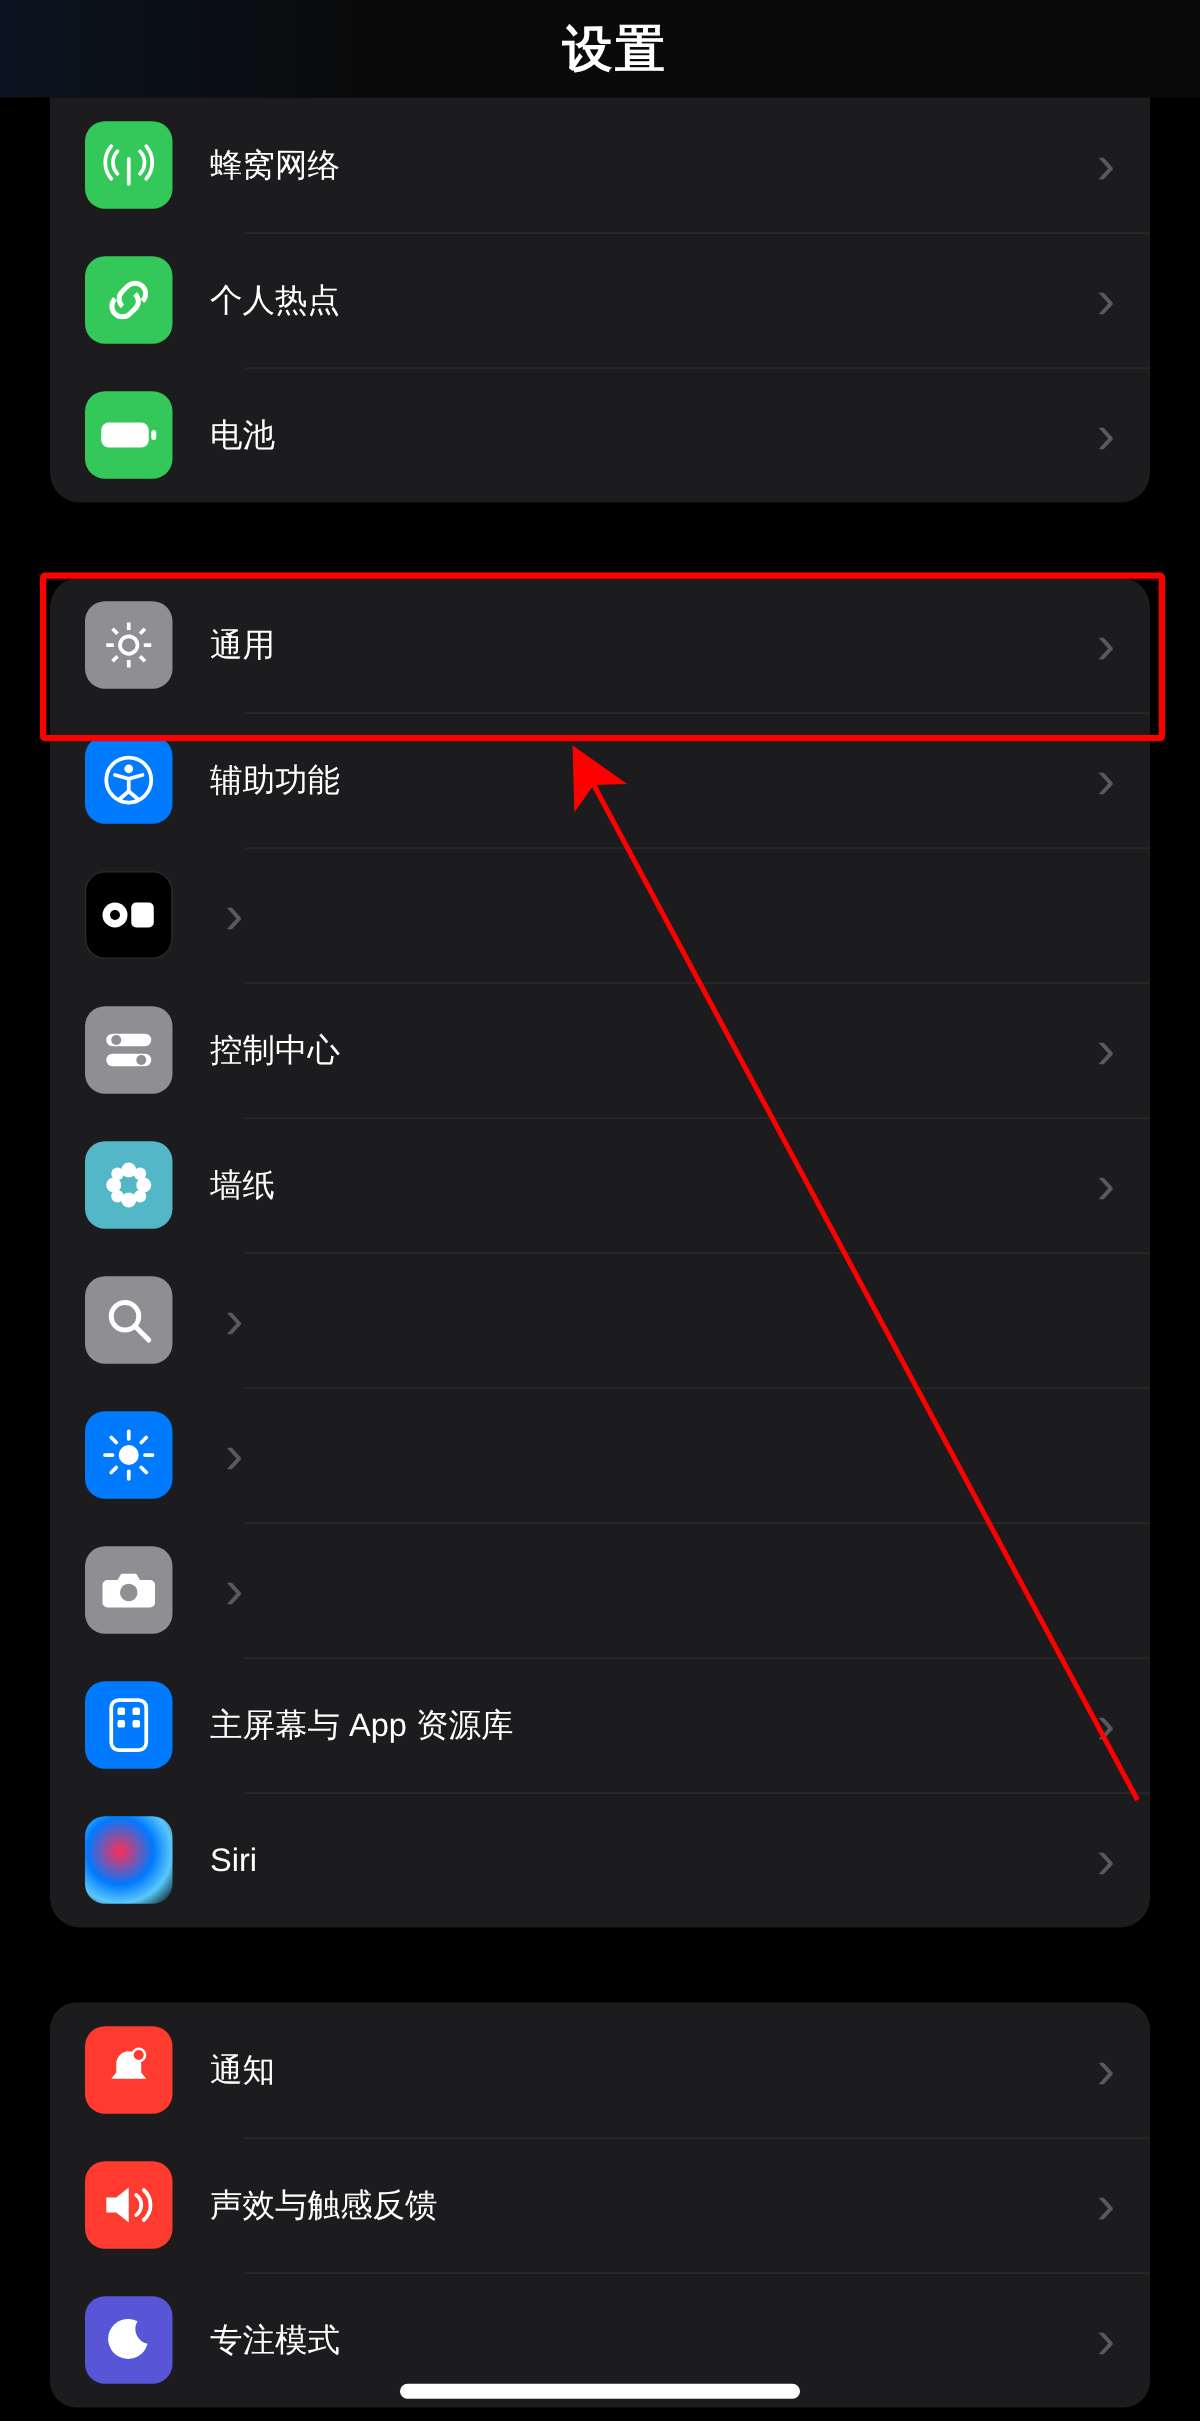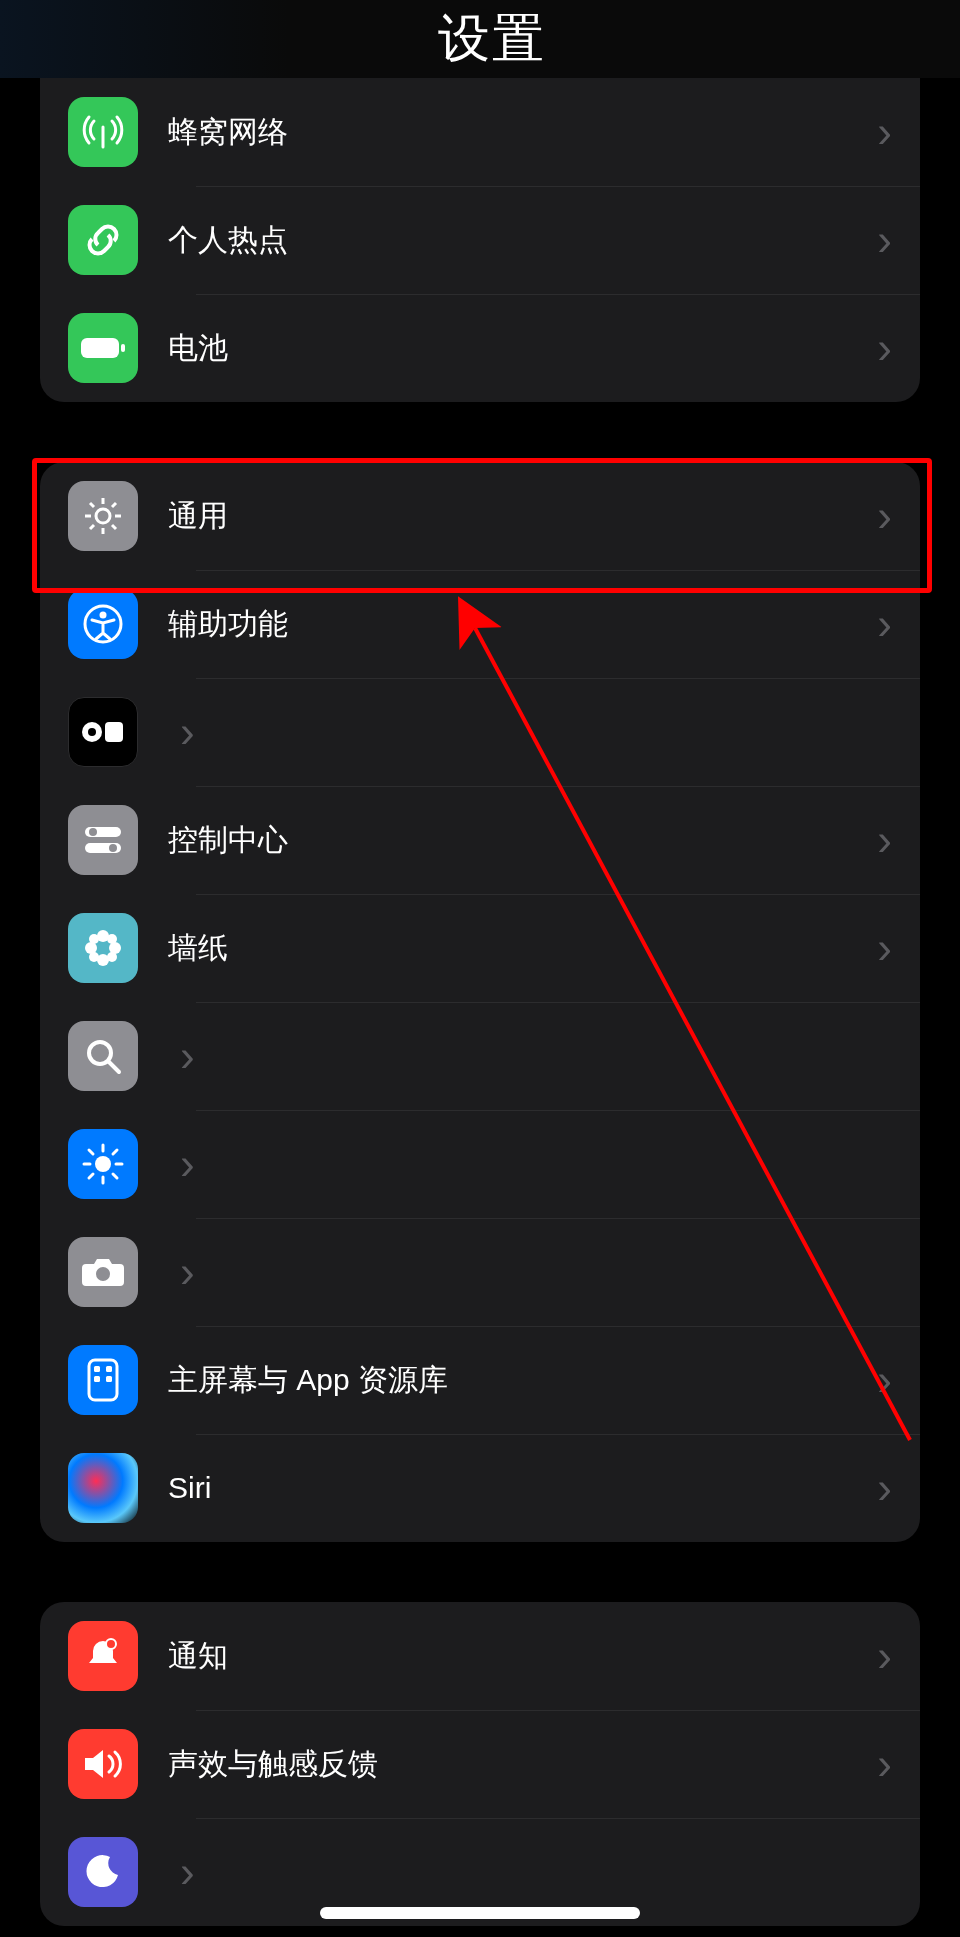--- a/index.html
+++ b/index.html
@@ -11,21 +11,21 @@
     -webkit-font-smoothing: antialiased;
   }
   .screen { width: 960px; position: relative; }
   .header {
     height: 78px;
     display: flex;
     align-items: center;
     justify-content: center;
     background: linear-gradient(90deg,#0a1420 0%,#0a0a0a 30%,#0a0a0a 100%);
   }
-  .header-title { font-size: 52px; font-weight: 400; letter-spacing: 2px; margin-left: 24px; }
+  .header-title { font-size: 40px; font-weight: 700; letter-spacing: 2px; margin-left: 24px; }
 
   .group {
     margin: 0 40px 60px 40px;
     background: #1c1c1e;
     border-radius: 24px;
     overflow: hidden;
   }
   .group.first { margin-top: 0; border-top-left-radius: 0; border-top-right-radius: 0; }
 
   .row {
@@ -47,21 +47,21 @@
   .icon {
     width: 70px;
     height: 70px;
     border-radius: 16px;
     flex: 0 0 70px;
     display: flex;
     align-items: center;
     justify-content: center;
     margin-right: 30px;
   }
-  .label { font-size: 30px; font-weight: 500; flex: 1 1 auto; }
+  .label { font-size: 26px; font-weight: 500; flex: 1 1 auto; }
   .chevron {
     font-size: 44px;
     color: #5a5a5e;
     font-weight: 300;
     margin-left: 12px;
   }
 
   
   .highlight-box {
     position: absolute;
@@ -272,21 +272,21 @@
     <div class="label">主屏幕与 App 资源库</div>
     <div class="chevron">›</div>
   </div>
   <div class="row">
     <div class="icon bg-siri"></div>
     <div class="label">Siri</div>
     <div class="chevron">›</div>
   </div>
 </div>
 
-<div class="group" style="margin-bottom:0;">
+<div class="group" style="margin-bottom:0;border-radius:21px;">
   <div class="row">
     <div class="icon bg-red">
       <svg width="40" height="40" viewBox="0 0 40 40">
             <path d="M20 5a10 10 0 00-10 10v7l-4 5h28l-4-5v-7A10 10 0 0020 5z" fill="#fff"></path>
             <circle cx="28" cy="8" r="5" fill="#ff3b30" stroke="#fff" stroke-width="2"></circle>
           </svg>
     </div>
     <div class="label">通知</div>
     <div class="chevron">›</div>
   </div>
@@ -299,20 +299,21 @@
     </div>
     <div class="label">声效与触感反馈</div>
     <div class="chevron">›</div>
   </div>
   <div class="row">
     <div class="icon bg-indigo">
       <svg width="38" height="38" viewBox="0 0 38 38">
             <path d="M26 4A16 16 0 1034 22 12 12 0 0126 4z" fill="#fff"></path>
           </svg>
     </div>
+    <div class="label">专注模式</div>
     <div class="chevron">›</div>
   </div>
 </div>
 
 <div class="highlight-box" style="top:458px; height:135px;"></div>
 
 <svg class="arrow" style="left:0;top:0;" width="960" height="1937">
   <defs>
     <marker id="ah" markerWidth="14" markerHeight="14" refX="3" refY="6" orient="auto">
       <path d="M0,0 L12,6 L0,12 L3,6 z" fill="#ff0000"></path>

